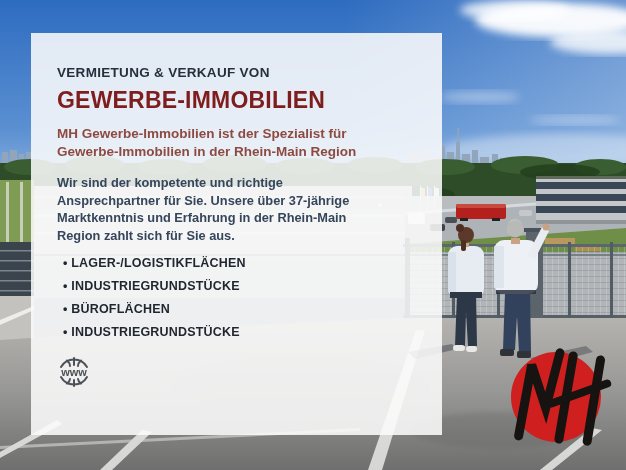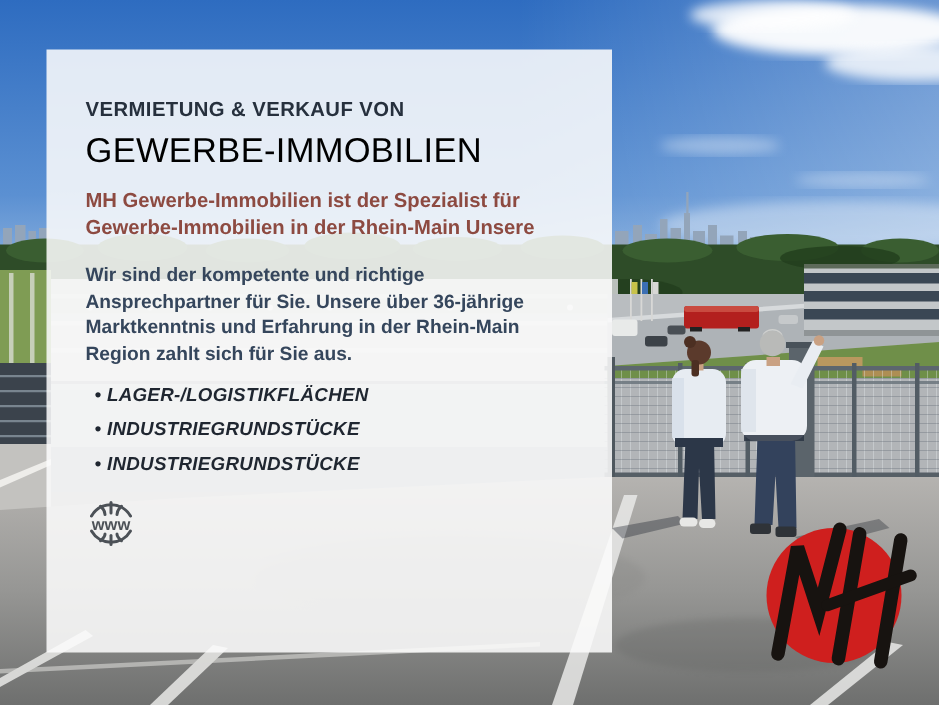--- a/index.html
+++ b/index.html
@@ -5,43 +5,43 @@
   html,body{margin:0;padding:0;background:#222;}
   *{box-sizing:border-box;}
   .stage{
     position:relative;width:626px;height:470px;overflow:hidden;
     font-family:"Liberation Sans", sans-serif;
     background:#7fa4d2;
   }
   .bg{position:absolute;left:0;top:0;width:626px;height:470px;display:block;}
   
   .card{
-    position:absolute;left:31px;top:33px;width:377px;height:402px;
+    position:absolute;left:31px;top:33px;width:411px;height:402px;
     background:rgba(252,252,251,0.87);
     padding:32px 44px 1px 26px;
   }
   .kicker{
     font-size:13.5px;line-height:16px;font-weight:800;color:#26303d;
     letter-spacing:.3px;
   }
   .headline{
-    font-size:23px;line-height:26px;font-weight:400;color:#000000;
+    font-size:23px;line-height:26px;font-weight:700;color:#7f1d1d;
     letter-spacing:.2px;margin-top:6px;
   }
   .subtitle{
     font-size:13.5px;line-height:17.5px;font-weight:700;color:#8d4a41;
     margin-top:12px;max-width:312px;
   }
   .para{
     font-size:12.8px;line-height:17.6px;font-weight:600;color:#35465c;
     max-width:322px;
   }
   .para.p1{margin-top:14px;}
   .para.p2{margin-top:10px;}
-  .bullets{list-style:none;margin:12px 0 16px 0;padding:0 0 0 6px;font-style:italic;}
+  .bullets{list-style:none;margin:12px 0 16px 0;padding:0 0 0 6px;}
   .bullets li{
     font-size:12.5px;line-height:13px;font-weight:800;color:#1f2630;
     letter-spacing:.2px;margin-bottom:10px;
   }
   .bullets li::before{content:"•  ";color:#1f2630;}
   .website-row{display:flex;align-items:center;gap:11px;margin-top:10px;}
   .globe{width:34px;height:34px;flex:0 0 auto;}
   .website{
     font-size:16px;font-weight:800;color:#c22020;text-decoration:underline;
     text-underline-offset:3px;letter-spacing:.2px;cursor:pointer;
@@ -274,25 +274,26 @@
       <rect x="496" y="290" width="40" height="4" fill="#2a3442" opacity="0.85"></rect>
       <rect x="511" y="238" width="9" height="6" fill="#c9a183"></rect>
       <circle cx="515" cy="229" r="8.5" fill="#b9bab8"></circle>
       <path d="M507,226 A8.5,8.5 0 0 1 523,226 L521,222 A8,8 0 0 0 509,222 Z" fill="#cfd0ce"></path>
     </g>
   </svg>
 
   <div class="card">
     <div class="kicker">VERMIETUNG &amp; VERKAUF VON</div>
     <div class="headline">GEWERBE-IMMOBILIEN</div>
-    <div class="subtitle">MH Gewerbe-Immobilien ist der Spezialist für Gewerbe-Immobilien in der Rhein-Main Unsere</div>
-    <p class="para p1">Wir sind der kompetente und richtige Ansprechpartner für Sie. Unsere über 36-jährige Marktkenntnis und Erfahrung in der Rhein-Main Region zahlt sich für Sie aus.</p>
+    <div class="subtitle">MH Gewerbe-Immobilien ist der Spezialist für Gewerbe-Immobilien in der Rhein-Main Region</div>
+    <p class="para p1">Wir sind der kompetente und richtige Ansprechpartner für Sie. Unsere über 37-jährige Marktkenntnis und Erfahrung in der Rhein-Main Region zahlt sich für Sie aus.</p>
     <ul class="bullets">
       <li>LAGER-/LOGISTIKFLÄCHEN</li>
       <li>INDUSTRIEGRUNDSTÜCKE</li>
+      <li>BÜROFLÄCHEN</li>
       <li>INDUSTRIEGRUNDSTÜCKE</li>
     </ul>
     <div class="website-row">
       <svg class="globe" viewBox="0 0 34 34" aria-hidden="true">
         <g stroke="#4c5157" stroke-width="2" fill="none" stroke-linecap="round">
           <path d="M4,12 A15,15 0 0 1 30,12"></path>
           <path d="M4,22 A15,15 0 0 0 30,22"></path>
           <path d="M10,5.5 Q13,8 13,11"></path>
           <path d="M24,5.5 Q21,8 21,11"></path>
           <path d="M17,3 L17,10"></path>

